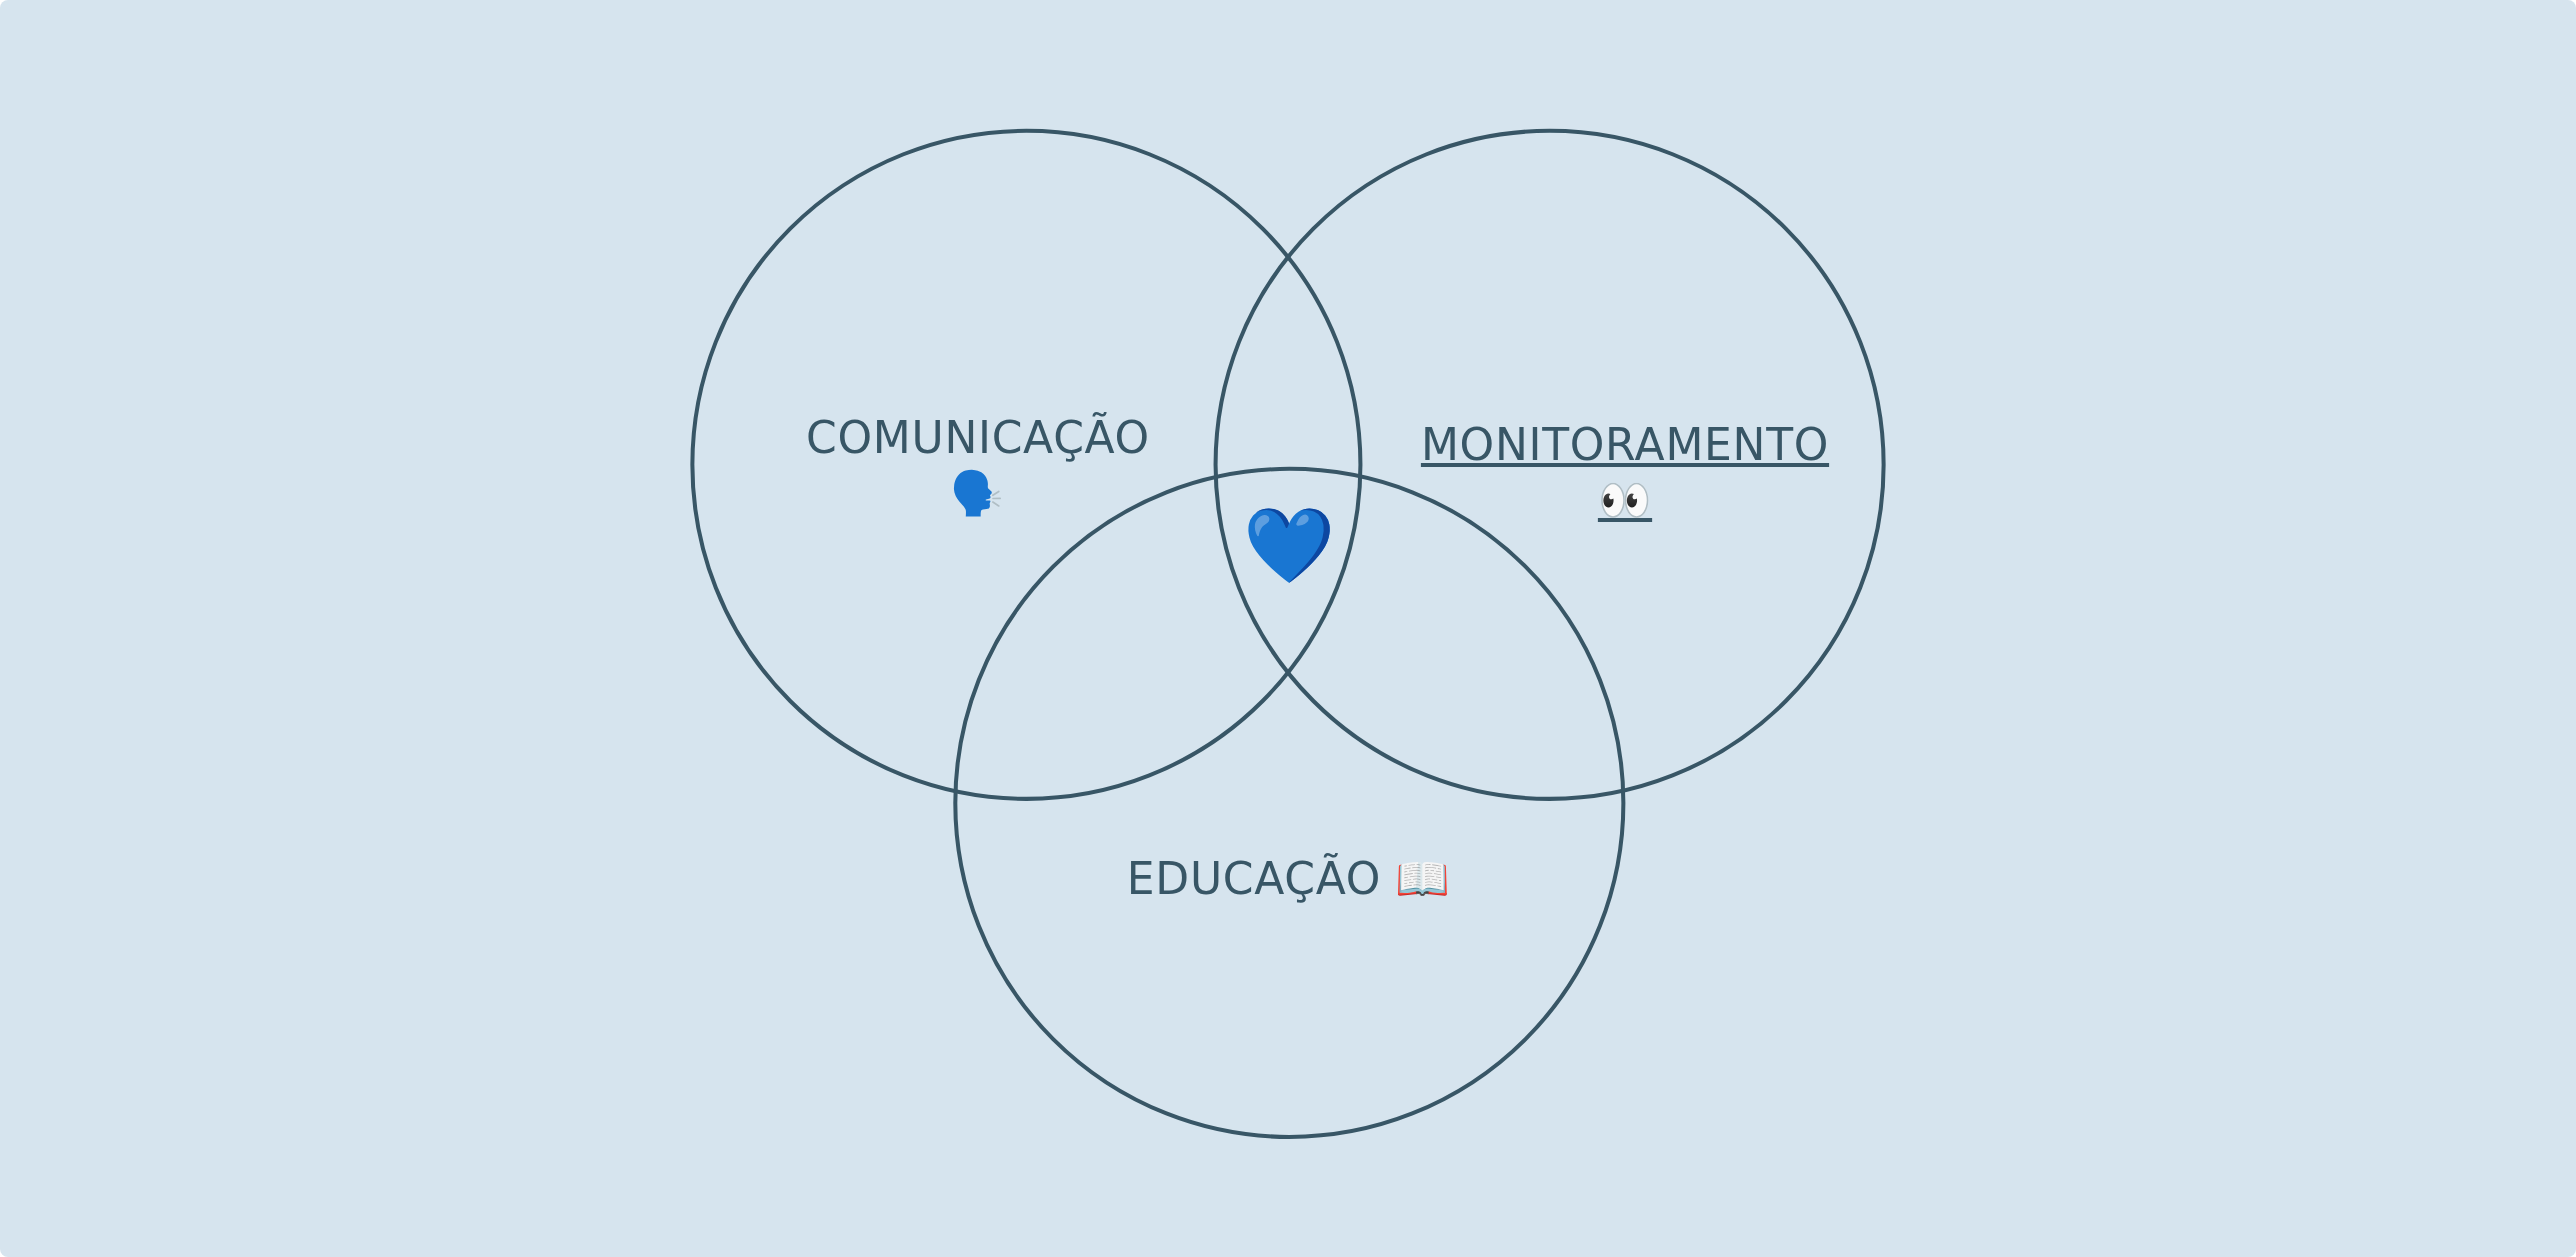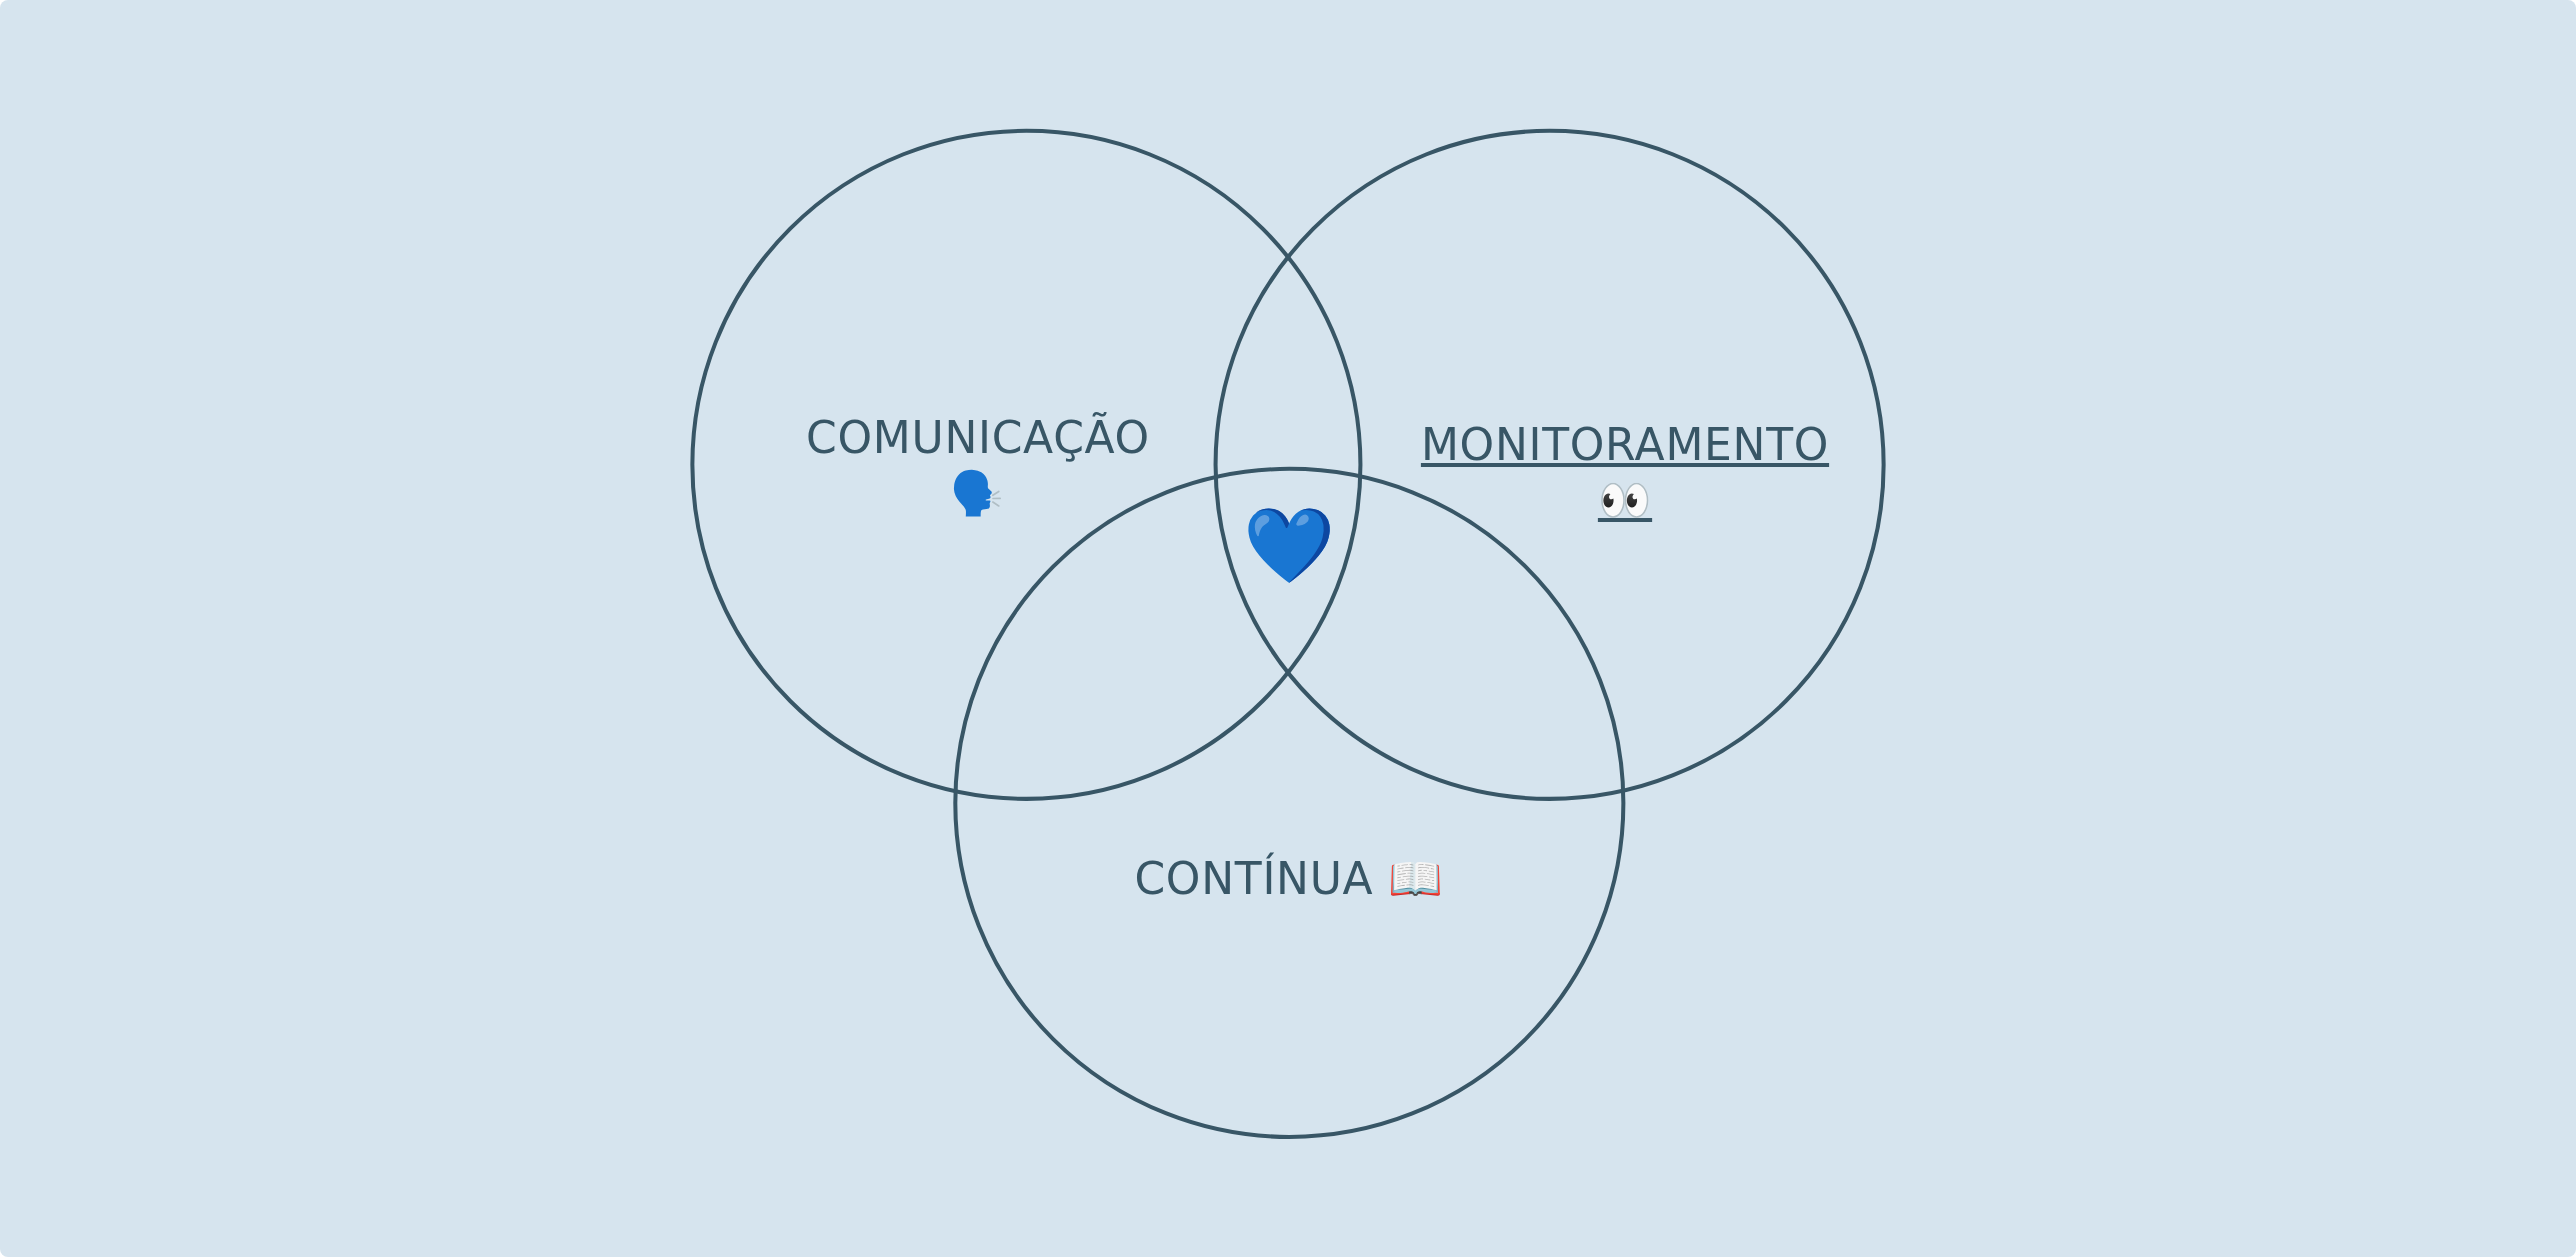--- a/index.html
+++ b/index.html
@@ -25,20 +25,20 @@
     <span class="emoji">🗣️</span>
   </div>
 
   <div class="label" style="left:1625px;top:415px;text-decoration:underline;">
     <span>MONITORAMENTO</span>
     <span class="emoji">👀</span>
   </div>
 
   <div class="label" style="left:1289px;top:849px;">
     <div>
-      <span>CONTÍNUA</span>
+      <span>EDUCAÇÃO</span>
       <span>📖</span>
     </div>
   </div>
 
   <div class="heart" style="left:1289px;top:545px;">💙</div>
 </div>
 
 
 </body></html>

